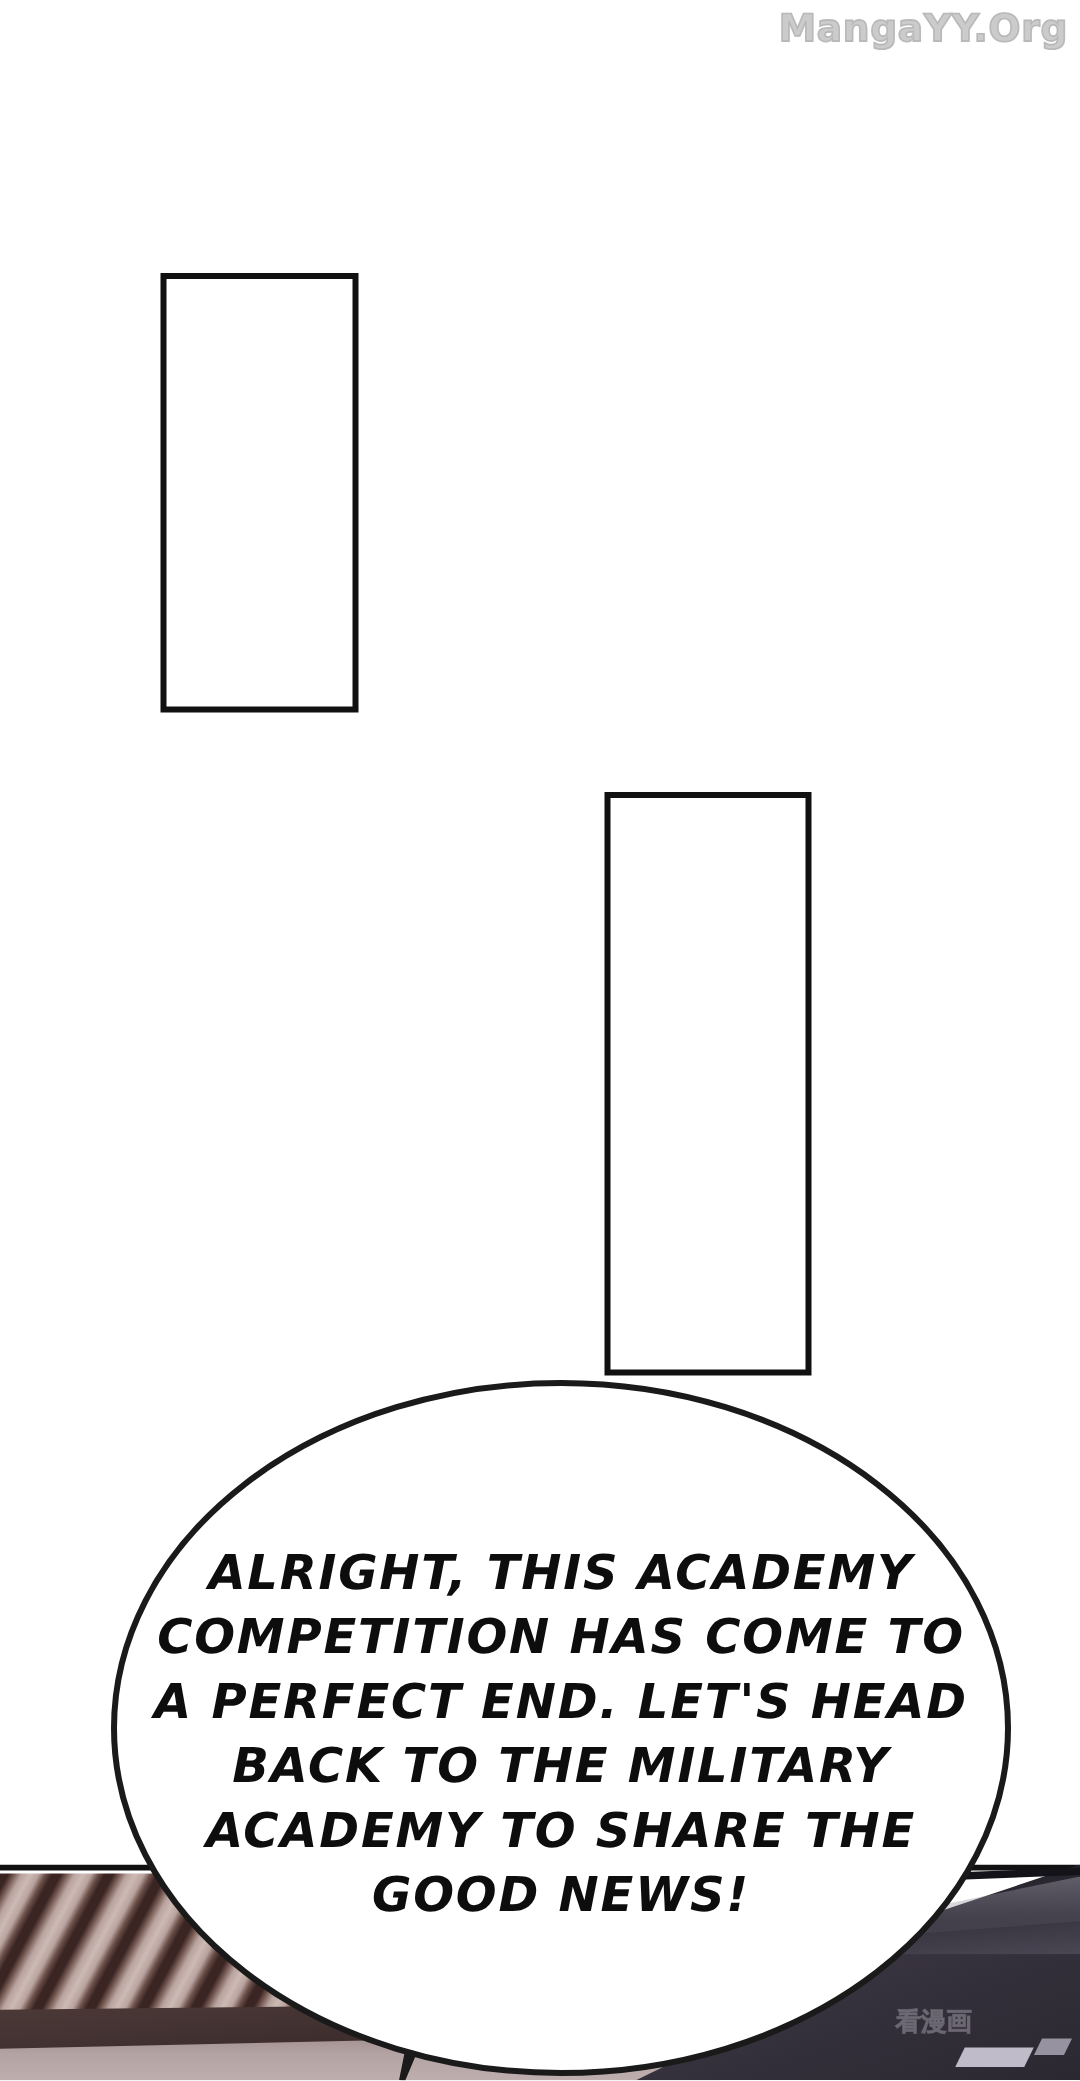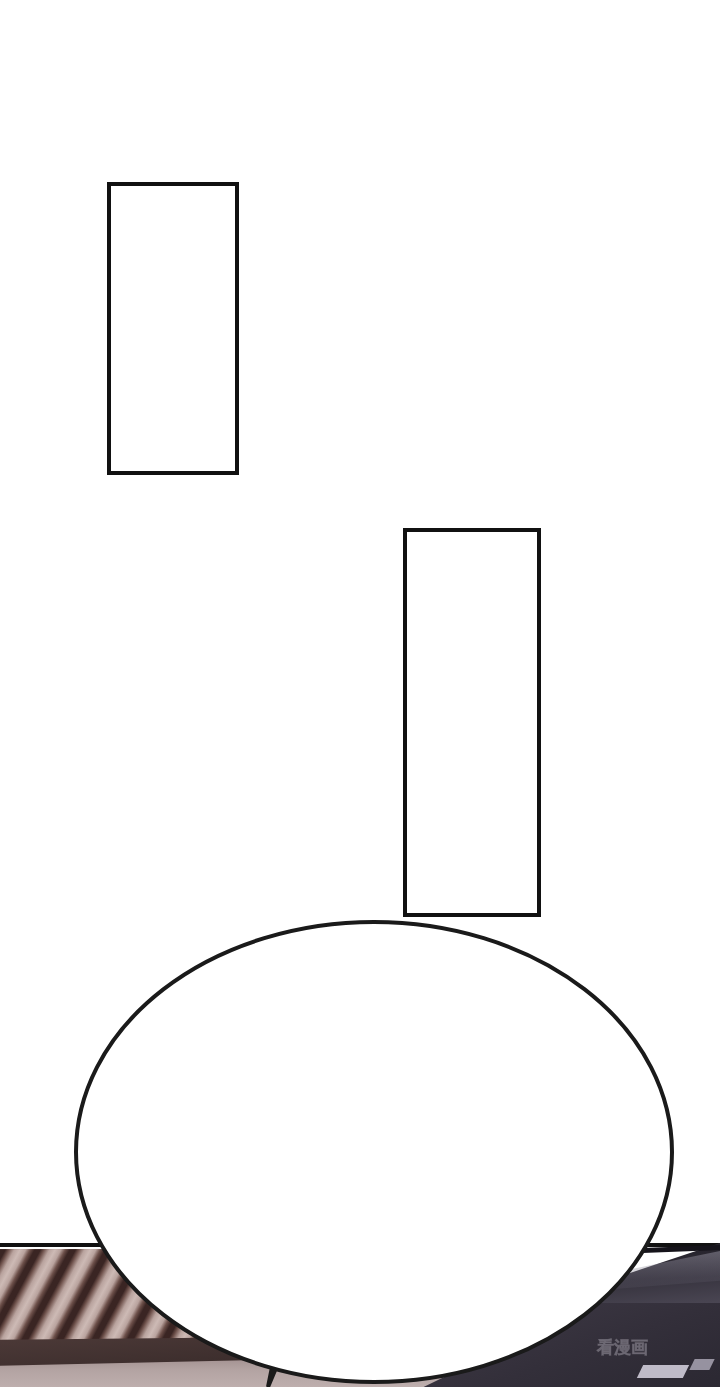--- a/index.html
+++ b/index.html
@@ -221,20 +221,21 @@
     color: #0d0d0d;
     white-space: pre-line;
     text-transform: uppercase;
   }
 </style>
 </head>
 <body>
 
 <div id="page">
 
+  <div class="watermark-top">MangaYY.Org</div>
 
   <div class="frame-box" id="frame-1"></div>
 
   <div class="frame-box" id="frame-2"></div>
 
   <div class="scene-strip">
     <div class="scene-top-rule"></div>
 
     <div class="roof-tiles-shear">
       <div class="roof-tiles"></div>
@@ -253,15 +254,21 @@
 
   <div class="watermark-bottom">看漫画</div>
 
   <div class="bubble-wrap">
     <svg class="bubble-svg" width="720" height="1387" viewBox="0 0 720 1387">
       <path d="M 292 1330
                L 268 1387
                L 282 1318 Z" fill="#ffffff" stroke="#1a1a1a" stroke-width="4"></path>
       <ellipse cx="374" cy="1152" rx="298" ry="230" fill="#ffffff" stroke="#1a1a1a" stroke-width="4"></ellipse>
     </svg>
+    <div class="bubble-text">ALRIGHT, THIS ACADEMY
+COMPETITION HAS COME TO
+A PERFECT END. LET'S HEAD
+BACK TO THE MILITARY
+ACADEMY TO SHARE THE
+GOOD NEWS!</div>
   </div>
 
 </div>
 
 </body></html>

